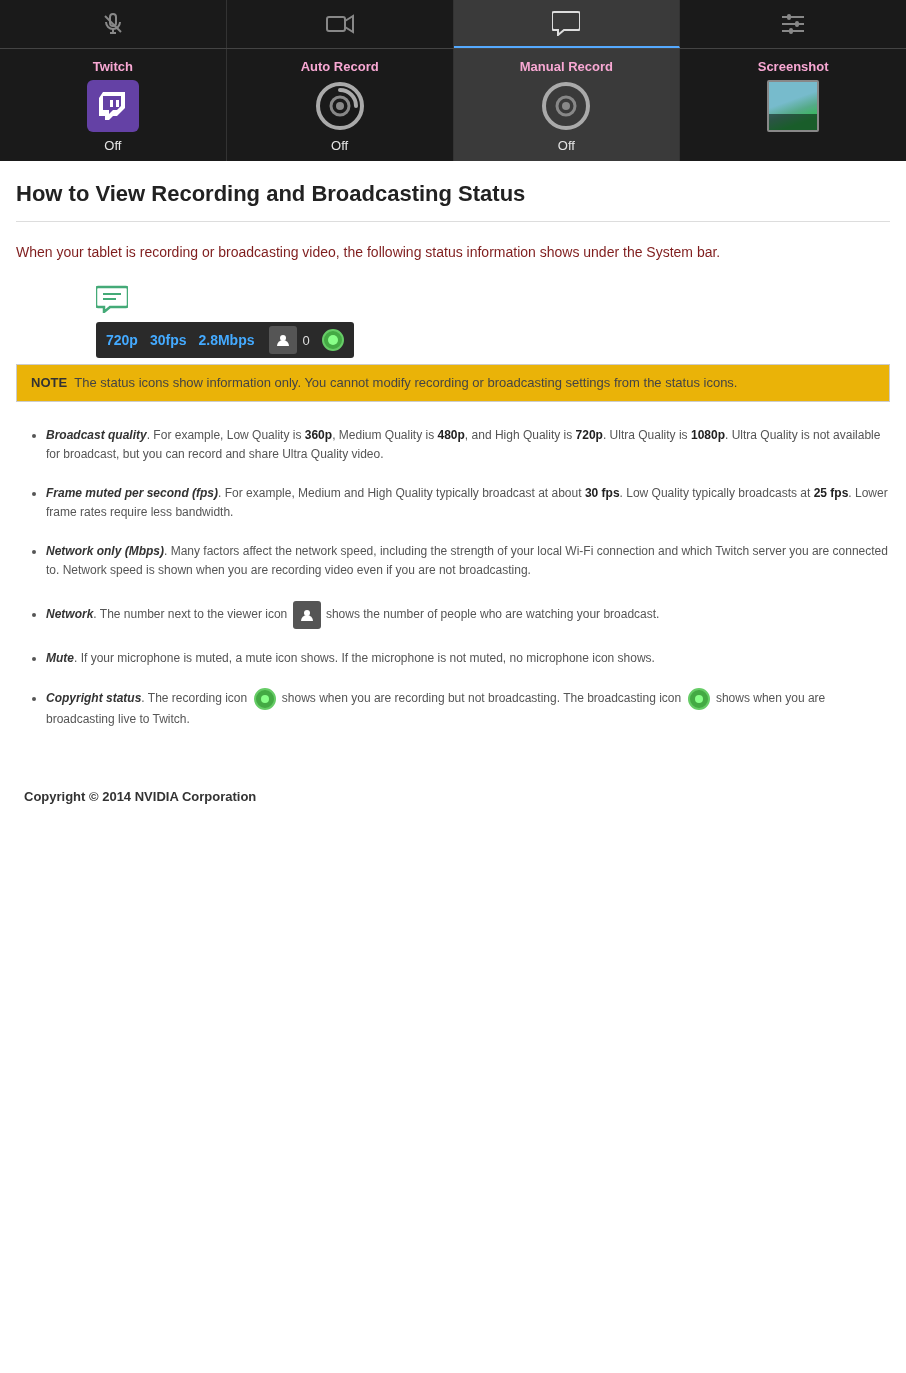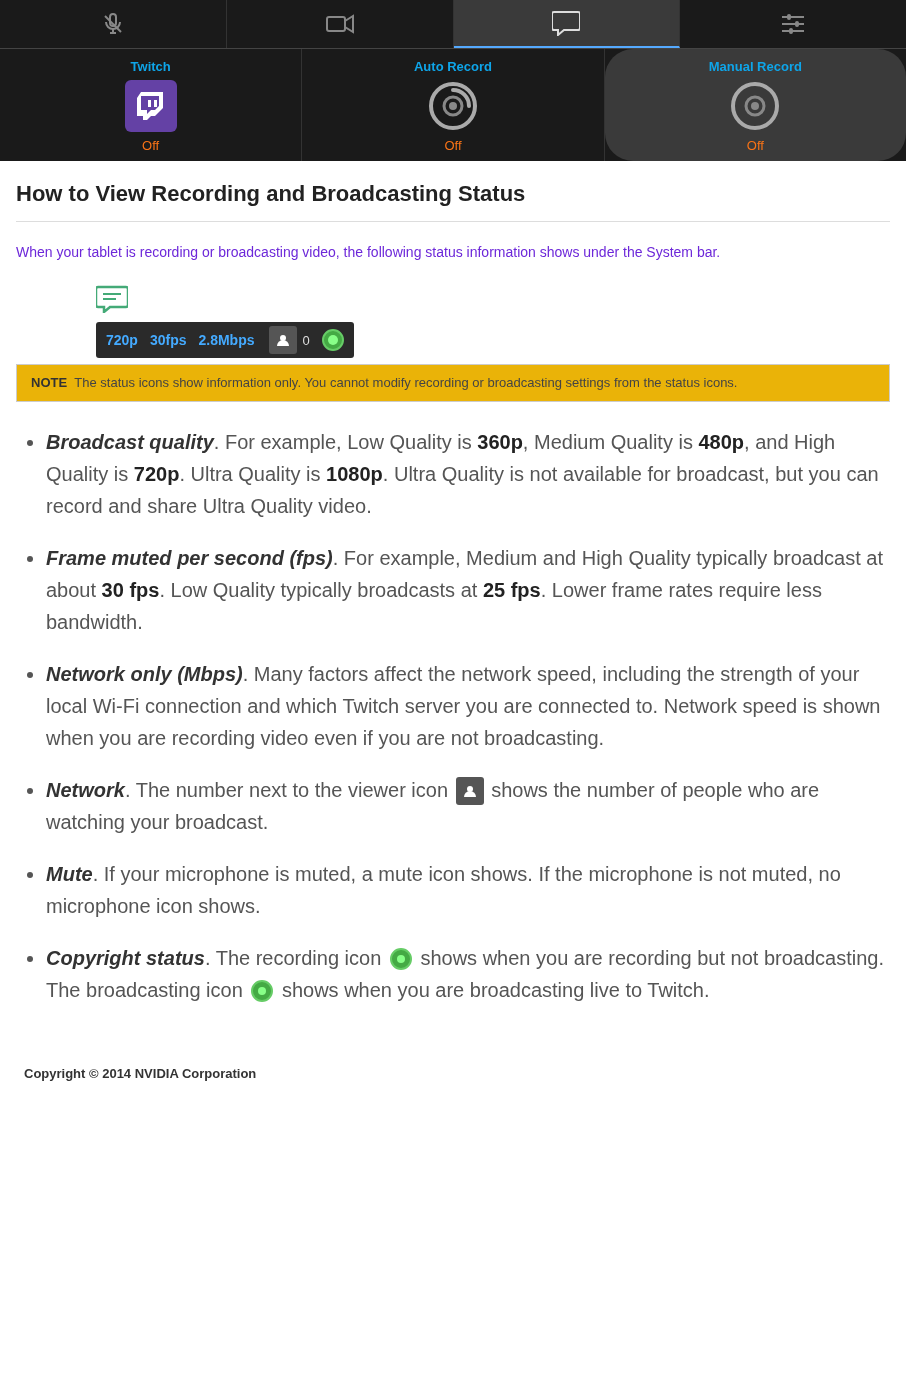--- a/index.html
+++ b/index.html
@@ -23,39 +23,38 @@
       flex-direction: column;
       align-items: center;
       padding: 10px 5px 8px;
       border-right: 1px solid #333;
       cursor: pointer;
       position: relative;
     }
     .toolbar-item:last-child { border-right: none; }
     .toolbar-item.active {
       background: #3a3a3a;
-      border-radius: 28px;
     }
     .toolbar-item-label {
       font-size: 13px;
-      color: #0ea5e9;
+      color: #f9a8d4;
       font-weight: bold;
       margin-bottom: 6px;
     }
     .toolbar-item-icon-large {
       width: 52px;
       height: 52px;
       display: flex;
       align-items: center;
       justify-content: center;
       margin-bottom: 6px;
     }
     .toolbar-item-status {
       font-size: 13px;
-      color: #f97316;
+      color: #e5e5e5;
     }
 
     
     .twitch-icon {
       width: 52px;
       height: 52px;
       background: #6441a5;
       border-radius: 6px;
       display: flex;
       align-items: center;
@@ -94,21 +93,21 @@
 
     h1 {
       font-size: 22px;
       font-weight: bold;
       color: #222;
       margin-bottom: 14px;
     }
 
     .intro-text {
       font-size: 14px;
-      color: #6d28d9;
+      color: #7f1d1d;
       margin-bottom: 22px;
       line-height: 1.5;
     }
     .chat-bubble-icon {
       font-size: 28px;
       color: #4a7;
       margin-bottom: 2px;
       display: block;
     }
     .status-bar {
@@ -163,21 +162,21 @@
     }
 
     
     .bullet-list {
       list-style: disc;
       padding-left: 30px;
       margin: 0;
     }
     .bullet-list li {
       margin-bottom: 20px;
-      font-size: 20px;
+      font-size: 12px;
       color: #555;
       line-height: 1.6;
     }
     .bullet-list li b {
       color: #333;
       font-weight: bold;
       font-style: italic;
     }
     .bullet-list li strong {
       color: #222;
@@ -321,20 +320,29 @@
     <div class="toolbar-item-icon-large">
       <svg width="52" height="52" viewBox="0 0 52 52">
         <circle cx="26" cy="26" r="22" fill="none" stroke="#aaa" stroke-width="4"></circle>
         <circle cx="26" cy="26" r="9" fill="none" stroke="#888" stroke-width="3"></circle>
         <circle cx="26" cy="26" r="4" fill="#888"></circle>
       </svg>
     </div>
     <span class="toolbar-item-status">Off</span>
   </div>
 
+  <div class="toolbar-item">
+    <span class="toolbar-item-label">Screenshot</span>
+    <div class="toolbar-item-icon-large">
+      <div class="screenshot-thumb">
+        <div class="screenshot-thumb-inner"></div>
+      </div>
+    </div>
+    <span class="toolbar-item-status"></span>
+  </div>
 </div>
 
 <div class="content">
   <h1>How to View Recording and Broadcasting Status</h1>
   <div class="divider-line"></div>
   <p class="intro-text">When your tablet is recording or broadcasting video, the following status information shows under the System bar.</p>
 
   <div style="margin-left: 80px; margin-bottom: 6px;">
     <span class="chat-bubble-icon">
       <svg width="32" height="28" viewBox="0 0 32 28" fill="none">

